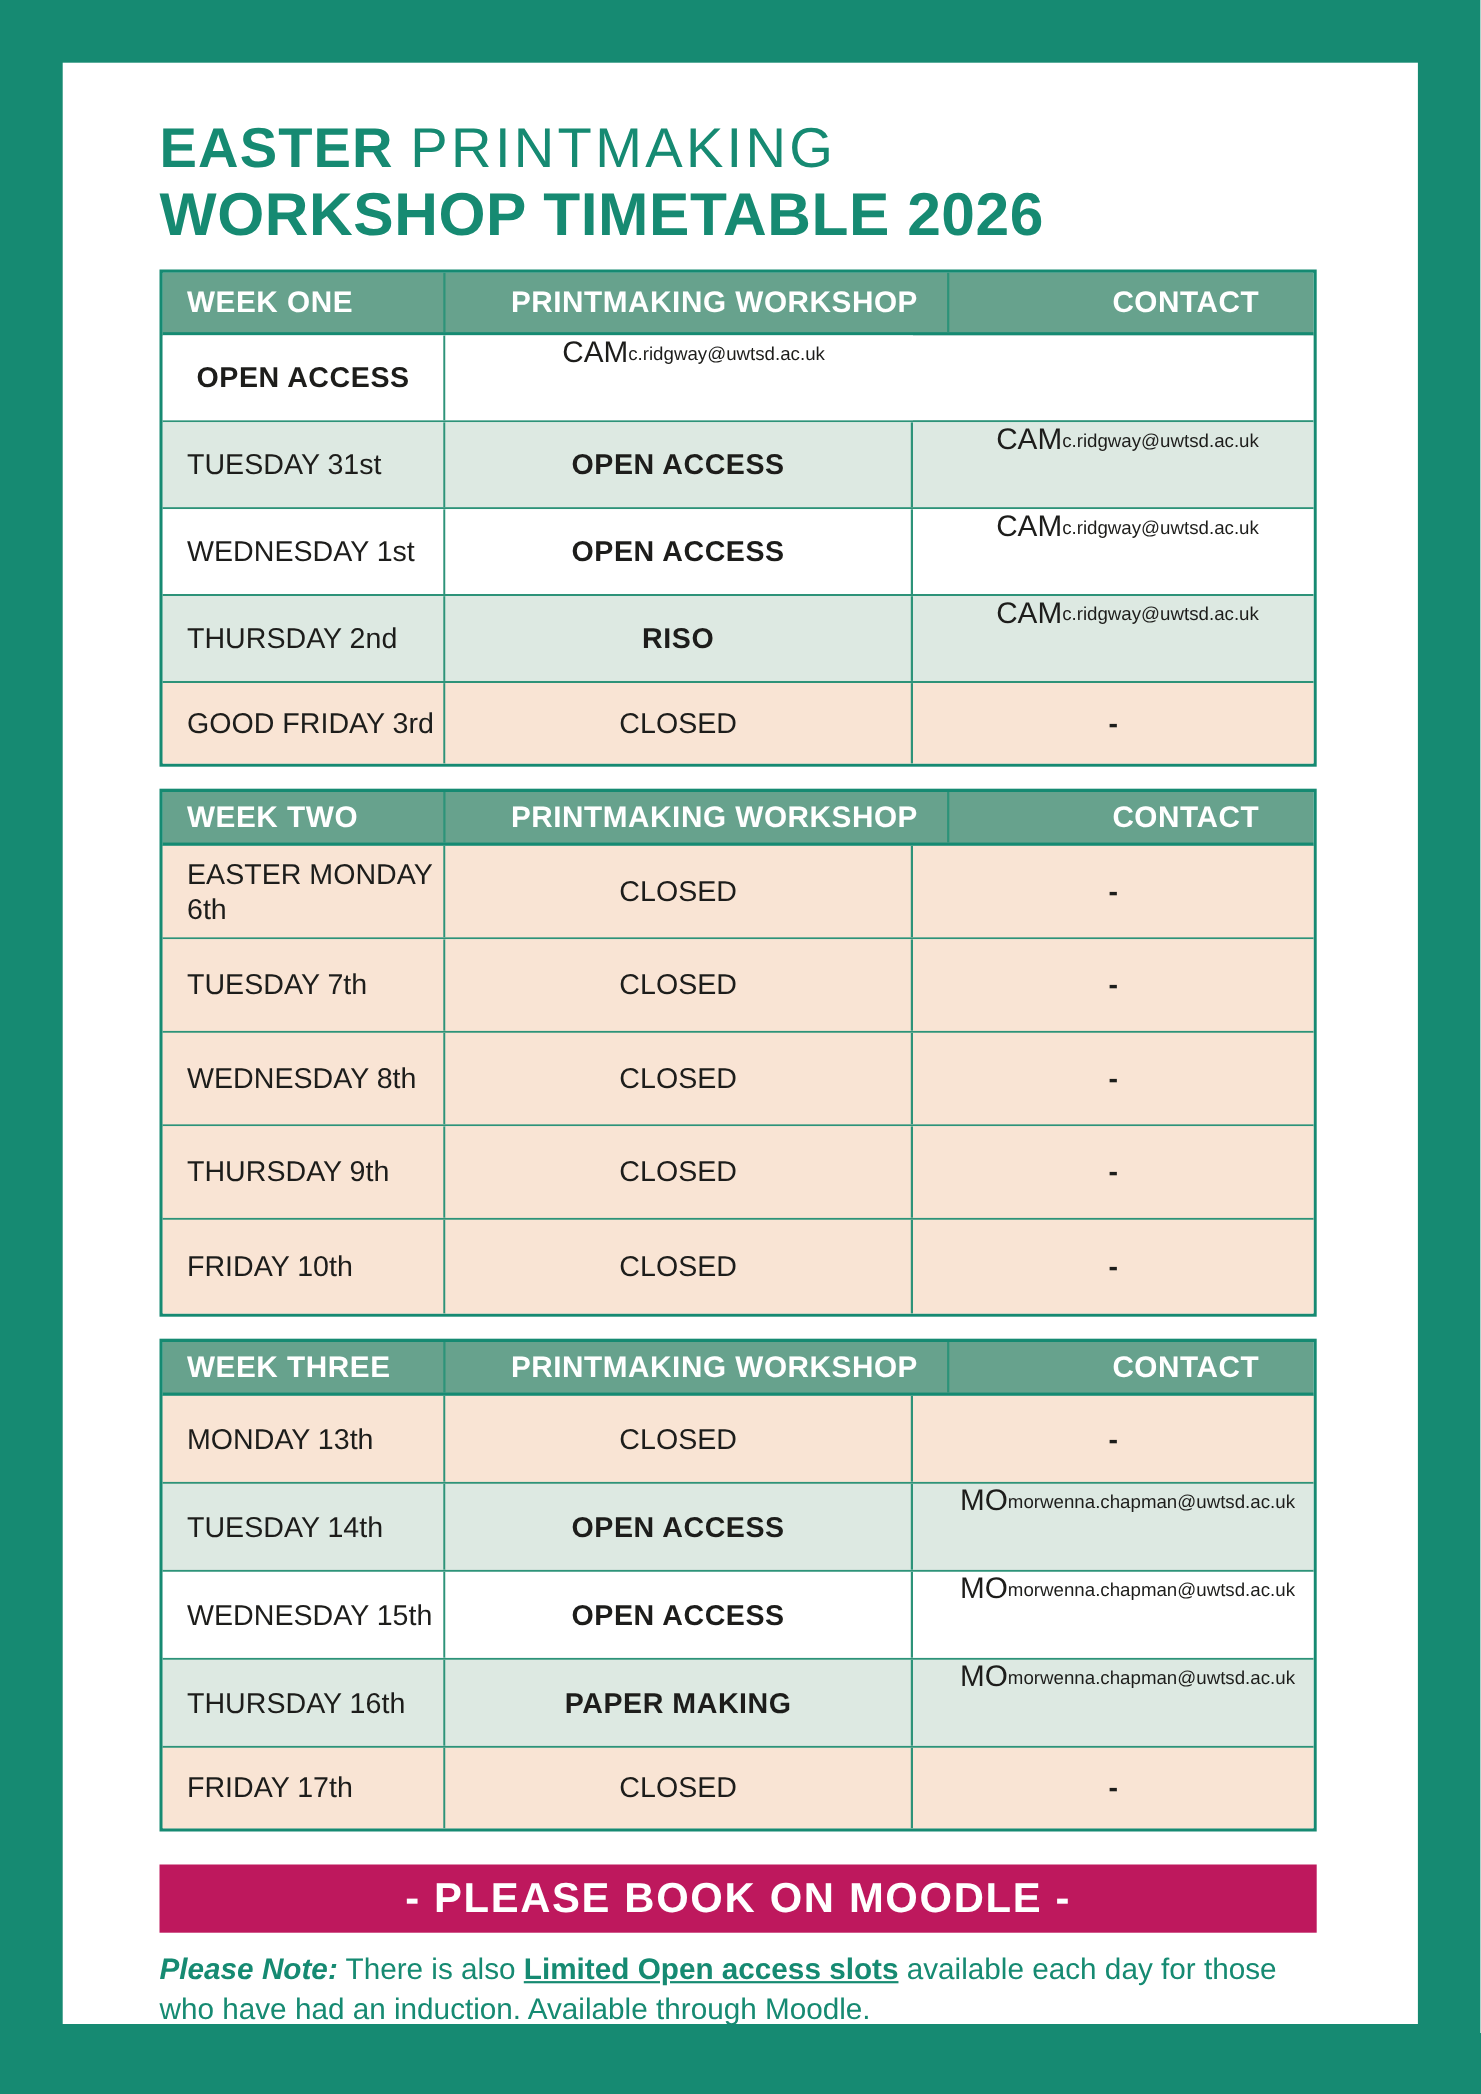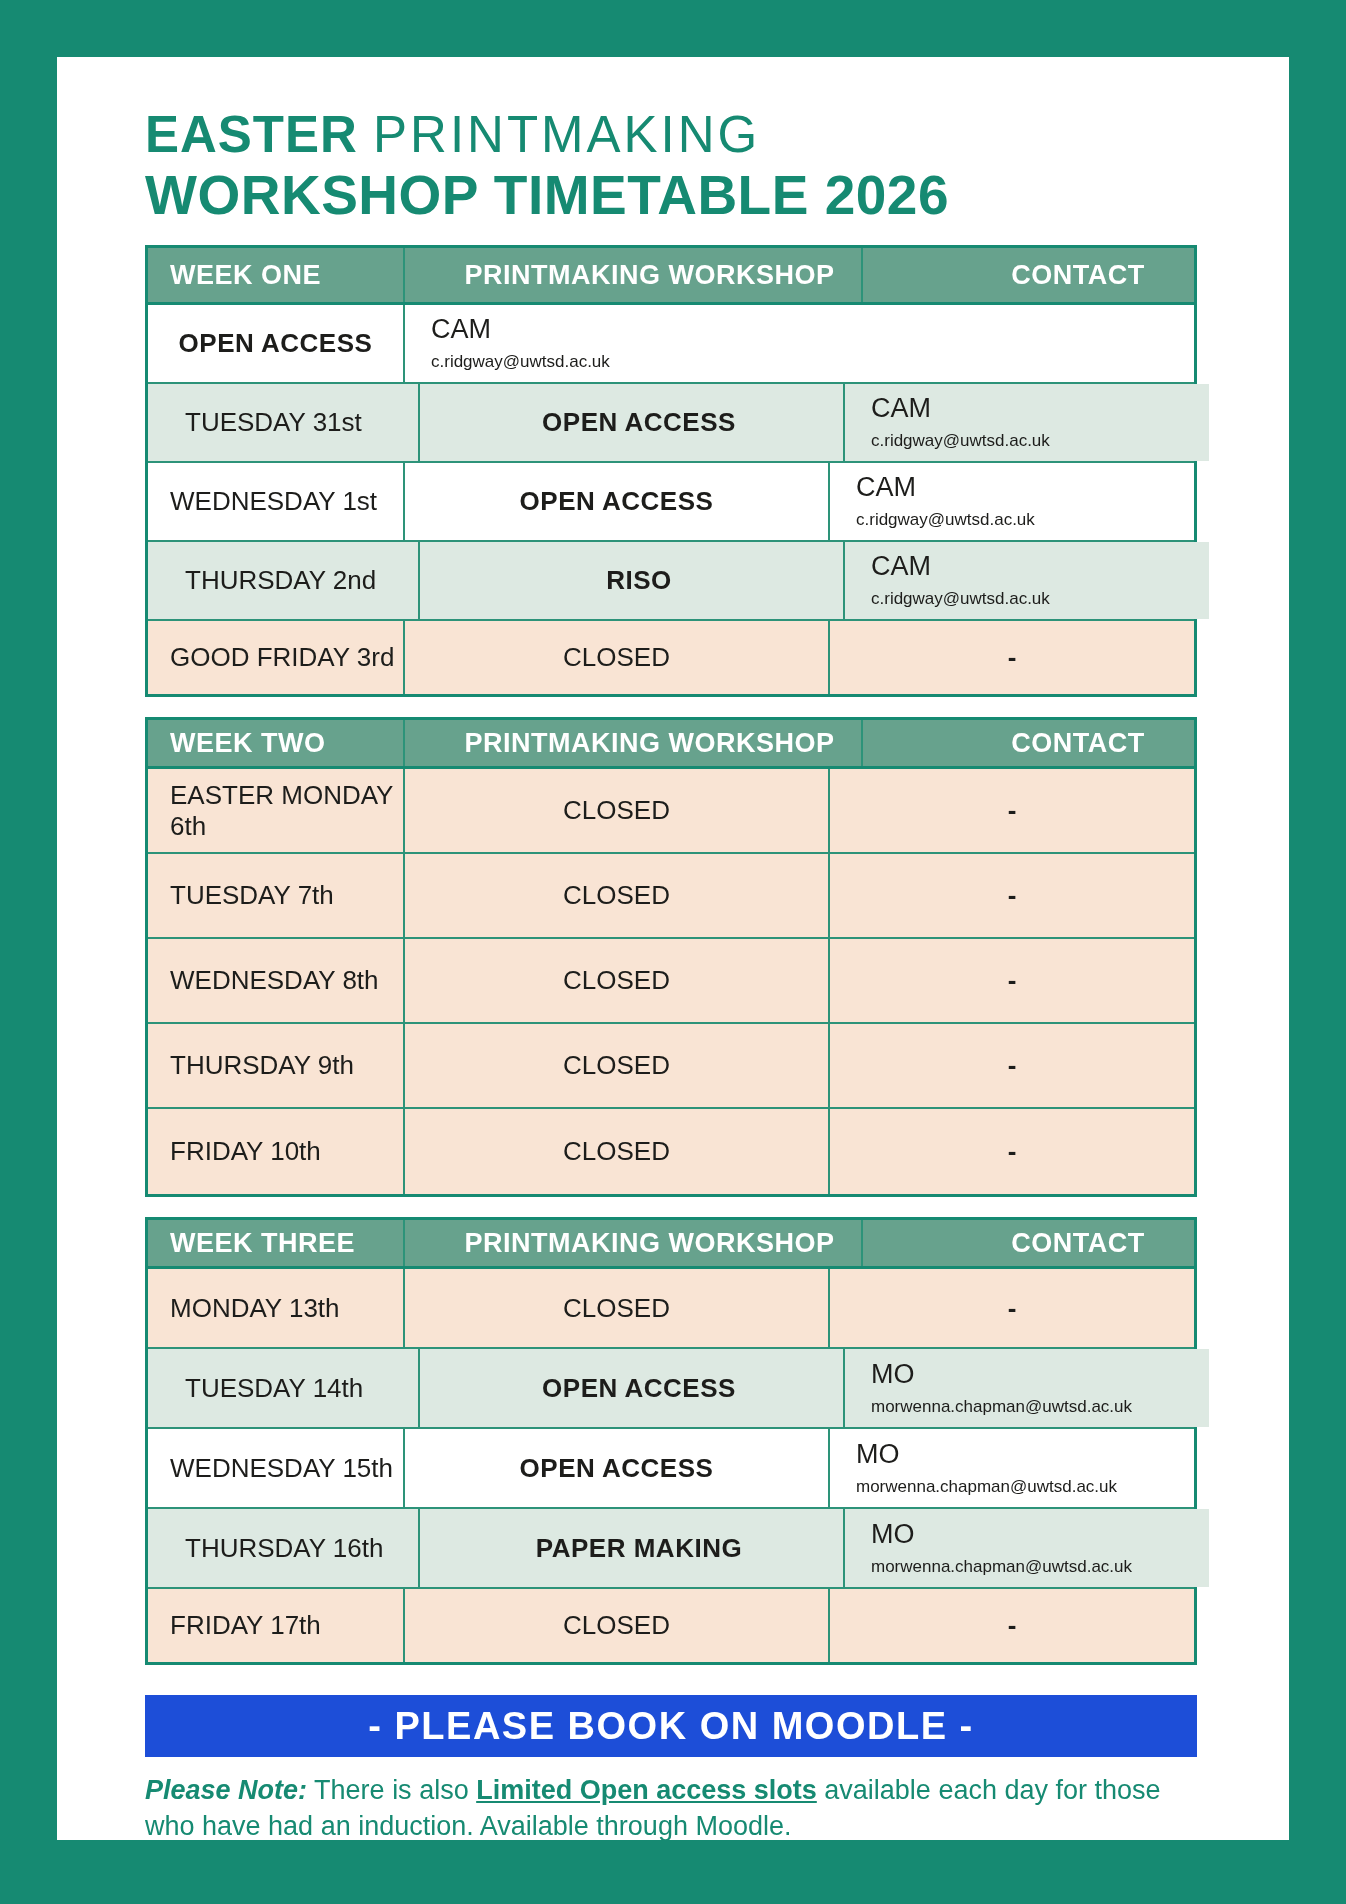--- a/index.html
+++ b/index.html
@@ -67,43 +67,43 @@
     box-sizing:border-box;
   }
   .trow:last-child{border-bottom:none;}
   .t0 .trow{height:79px;}
   .t0 .trow:last-child{height:73px;}
   .t1 .trow{height:85px;}
   .t2 .trow{height:80px;}
   .t2 .trow:last-child{height:73px;}
 
   .bg-white{background:#ffffff;}
-  .bg-mint{background:#dde9e2;padding-left:15px;}
+  .bg-mint{background:#dde9e2;}
   .bg-peach{background:#f9e4d4;}
 
   .cell{
     box-sizing:border-box;
     border-right:2px solid #2d9379;
     display:flex;align-items:center;
     color:#1d1d1b;
   }
   .cell:last-child{border-right:none;}
   .cell.day{padding-left:22px;font-size:26px;}
   .cell.workshop{justify-content:center;font-size:26px;}
   .cell.workshop.bold{font-weight:700;letter-spacing:0.5px;}
-  .cell.contact{flex-direction:column;align-items:flex-start;justify-content:center;padding-left:26px;}
+  .cell.contact{flex-direction:row;align-items:flex-start;justify-content:center;padding-left:26px;}
   .cell.contact.dash{align-items:center;justify-content:center;padding-left:0;font-size:26px;font-weight:700;}
   .contact-name{font-size:27px;line-height:1.15;}
   .contact-email{font-size:17px;line-height:1.3;margin-top:6px;}
   
   .banner{
     margin:30px 0 0 88px;
     width:1052px;height:62px;
     box-sizing:border-box;
-    background:#1d4ed8;
+    background:#be185d;
     color:#ffffff;
     font-weight:700;
     font-size:38px;
     letter-spacing:1.5px;
     display:flex;align-items:center;justify-content:center;
   }
   
   .note{
     margin:16px 0 0 88px;
     width:1065px;

